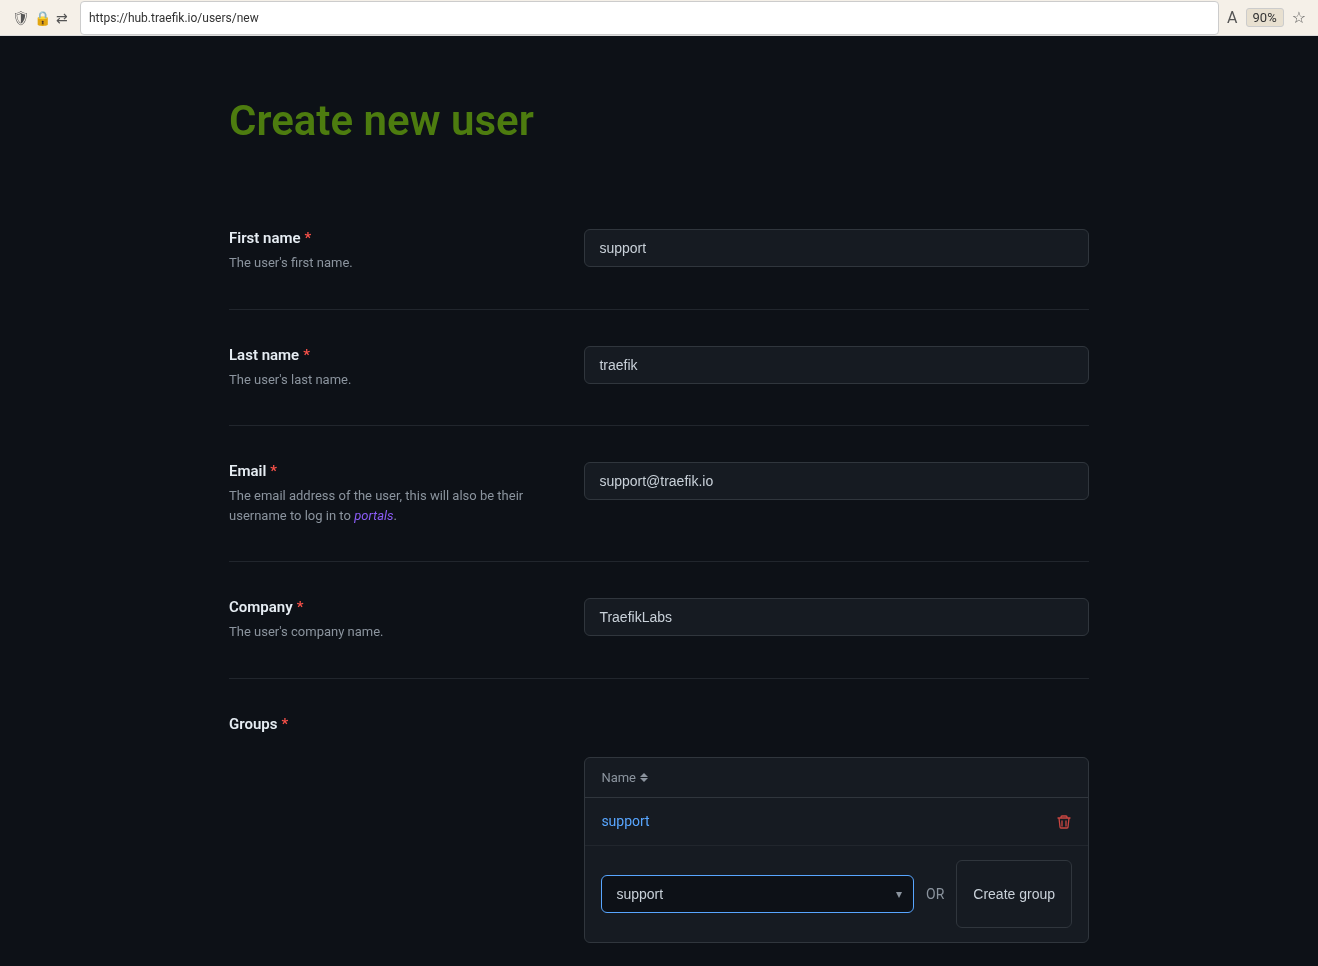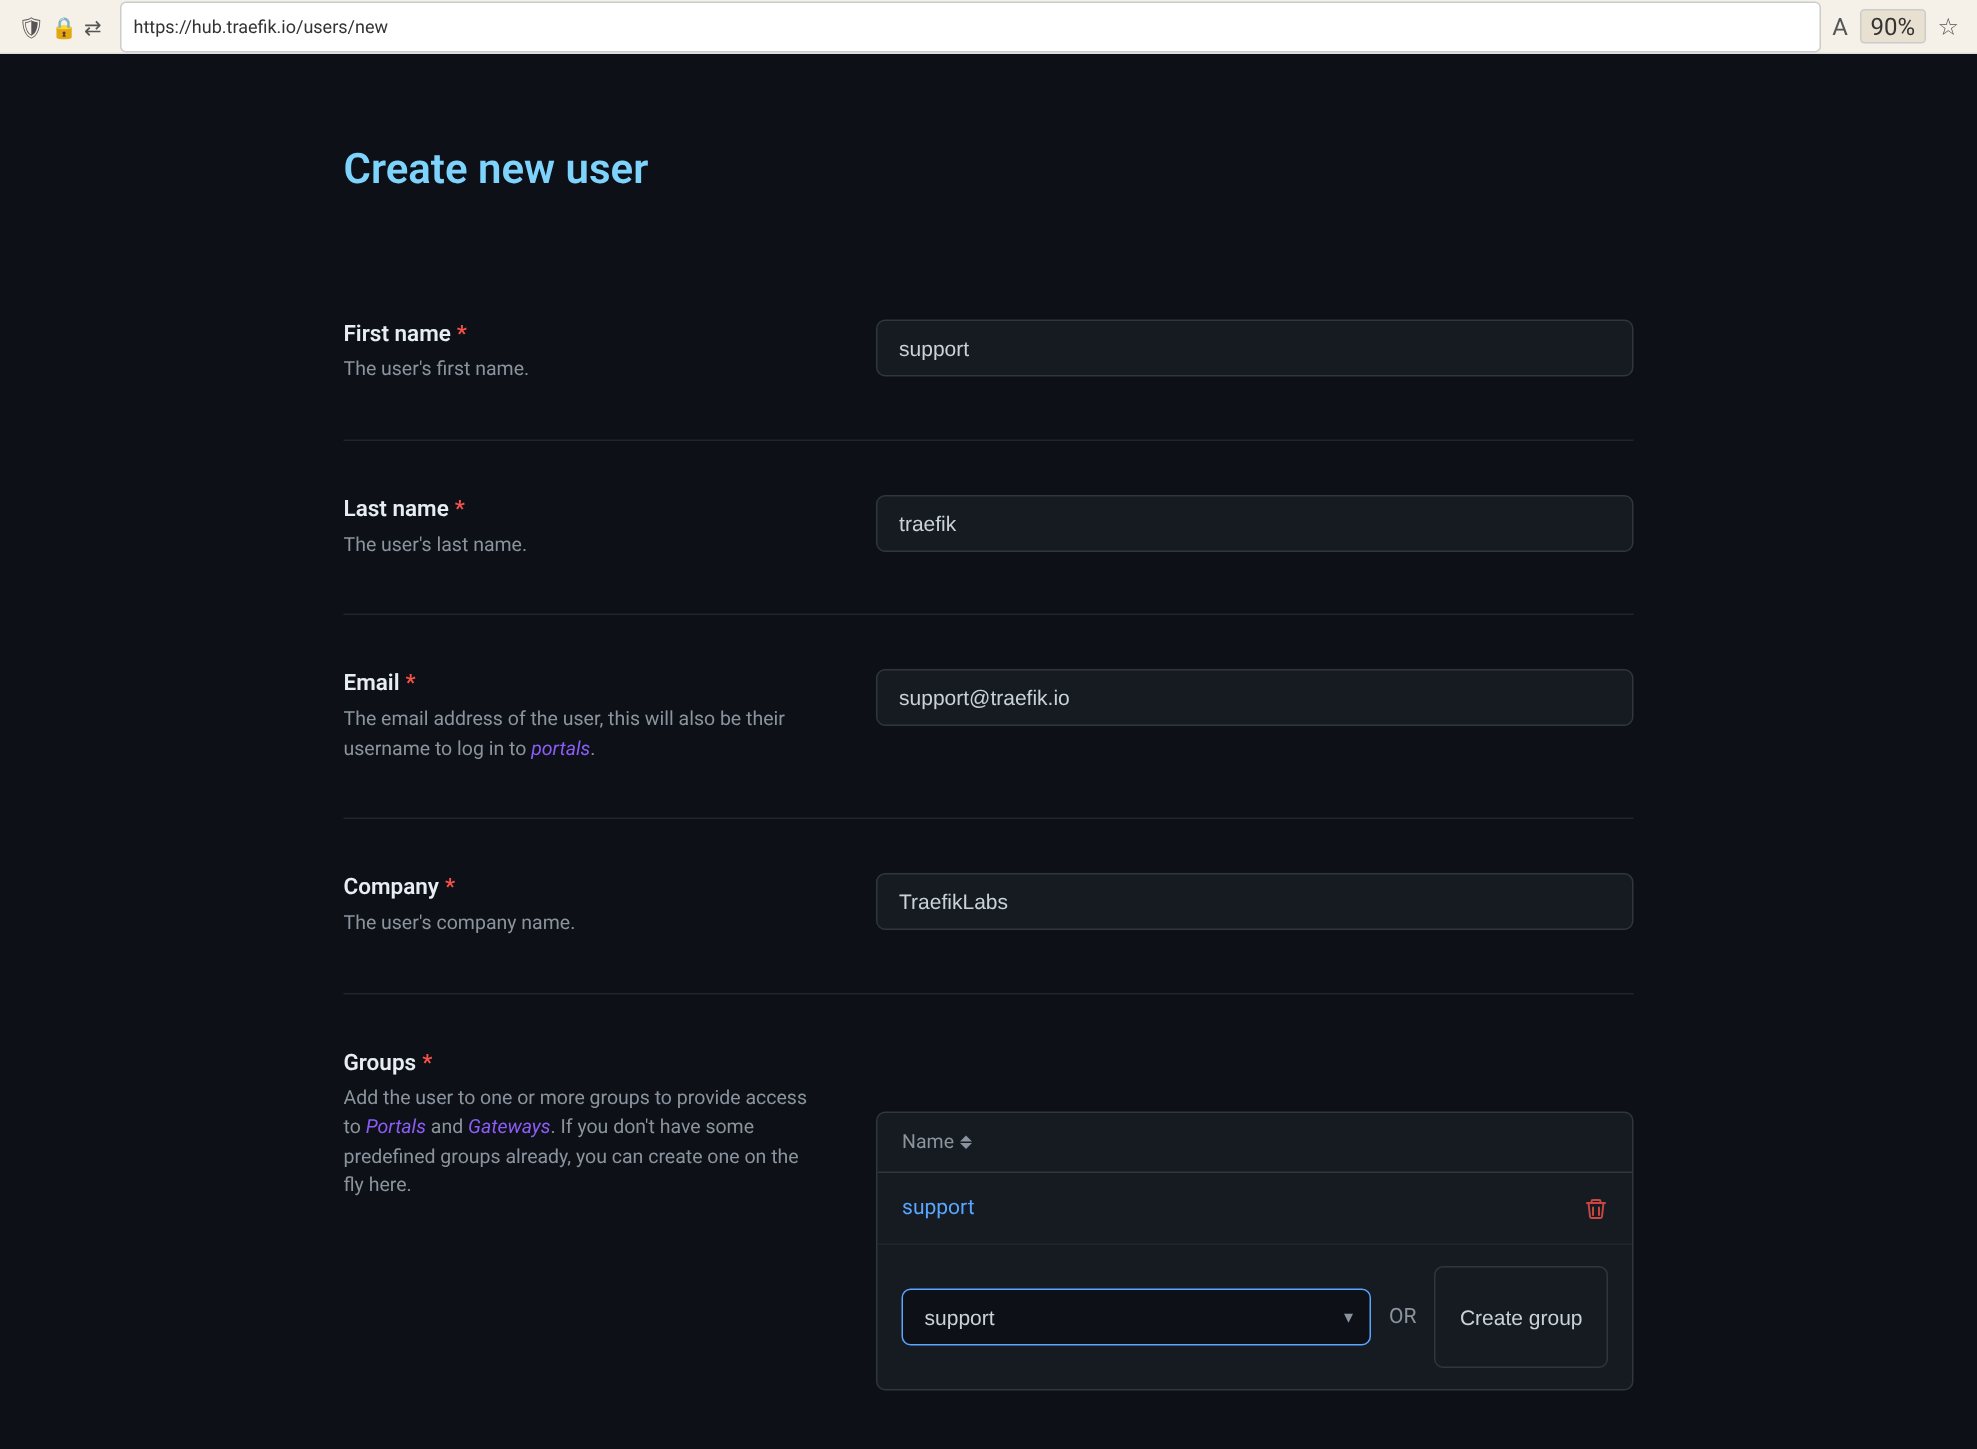--- a/index.html
+++ b/index.html
@@ -47,35 +47,35 @@
     .browser-right {
       display: flex;
       align-items: center;
       gap: 8px;
     }
     .zoom-badge {
       background: #e8e0d0;
       border: 1px solid #ccc;
       border-radius: 3px;
       padding: 1px 6px;
-      font-size: 16px;
+      font-size: 13px;
       color: #333;
     }
 
     
     .page-container {
       max-width: 900px;
       margin: 0 auto;
       padding: 60px 20px 100px;
     }
 
     .page-title {
-      font-size: 28px;
+      font-size: 42px;
       font-weight: 600;
-      color: #7dd3fc;
+      color: #4d7c0f;
       margin-bottom: 48px;
     }
 
     .form-row {
       display: grid;
       grid-template-columns: 1fr 1.6fr;
       gap: 40px;
       padding: 36px 0;
       border-bottom: 1px solid #21262d;
       align-items: start;
@@ -316,23 +316,20 @@
     </div>
     <div>
       <input class="form-input" type="text" value="TraefikLabs" style="">
     </div>
   </div>
 
   <div class="form-row" style="border-bottom: none;">
     <div>
       <div class="field-label">
         <span>Groups</span><span class="required">*</span>
-      </div>
-      <div class="field-description">
-        <span>Add the user to one or more groups to provide access to </span><a href="#">Portals</a><span> and </span><a href="#">Gateways</a><span>. If you don't have some predefined groups already, you can create one on the fly here.</span>
       </div>
     </div>
 
     <div class="groups-table">
 
       <div class="groups-table-header">
         <span>Name</span>
         <span class="sort-icon">
           <span class="sort-up"></span>
           <span class="sort-down"></span>

